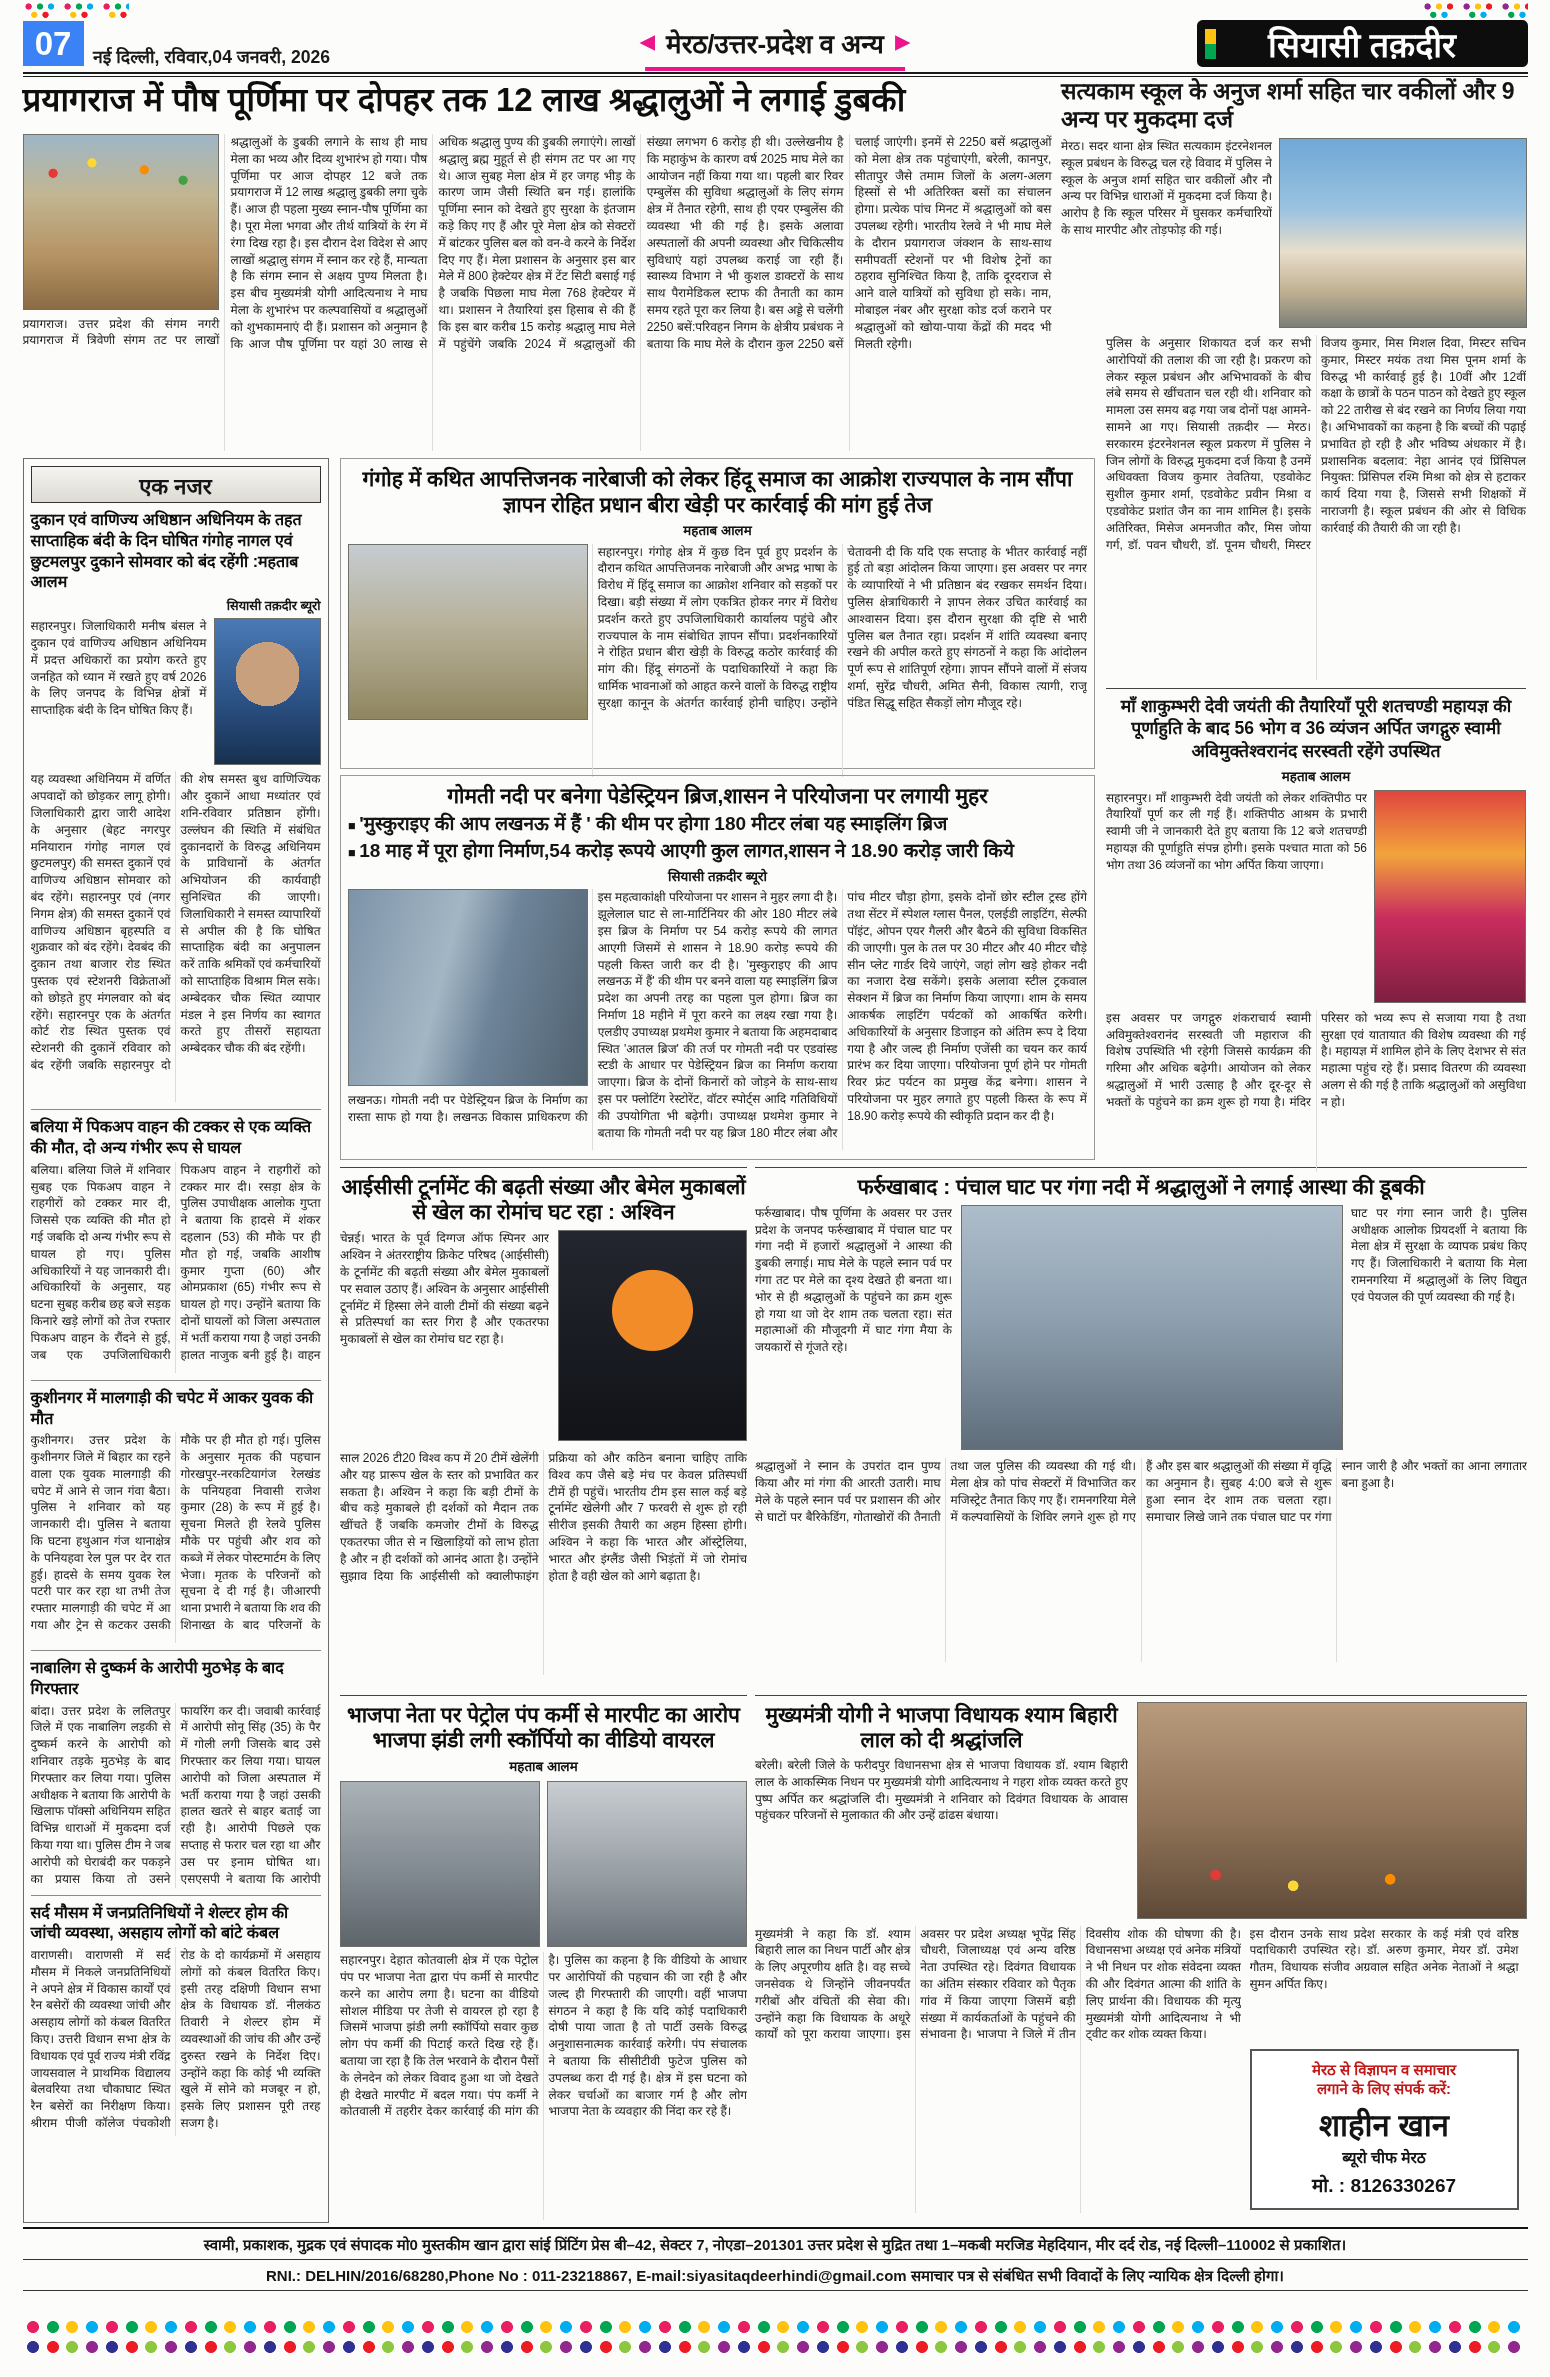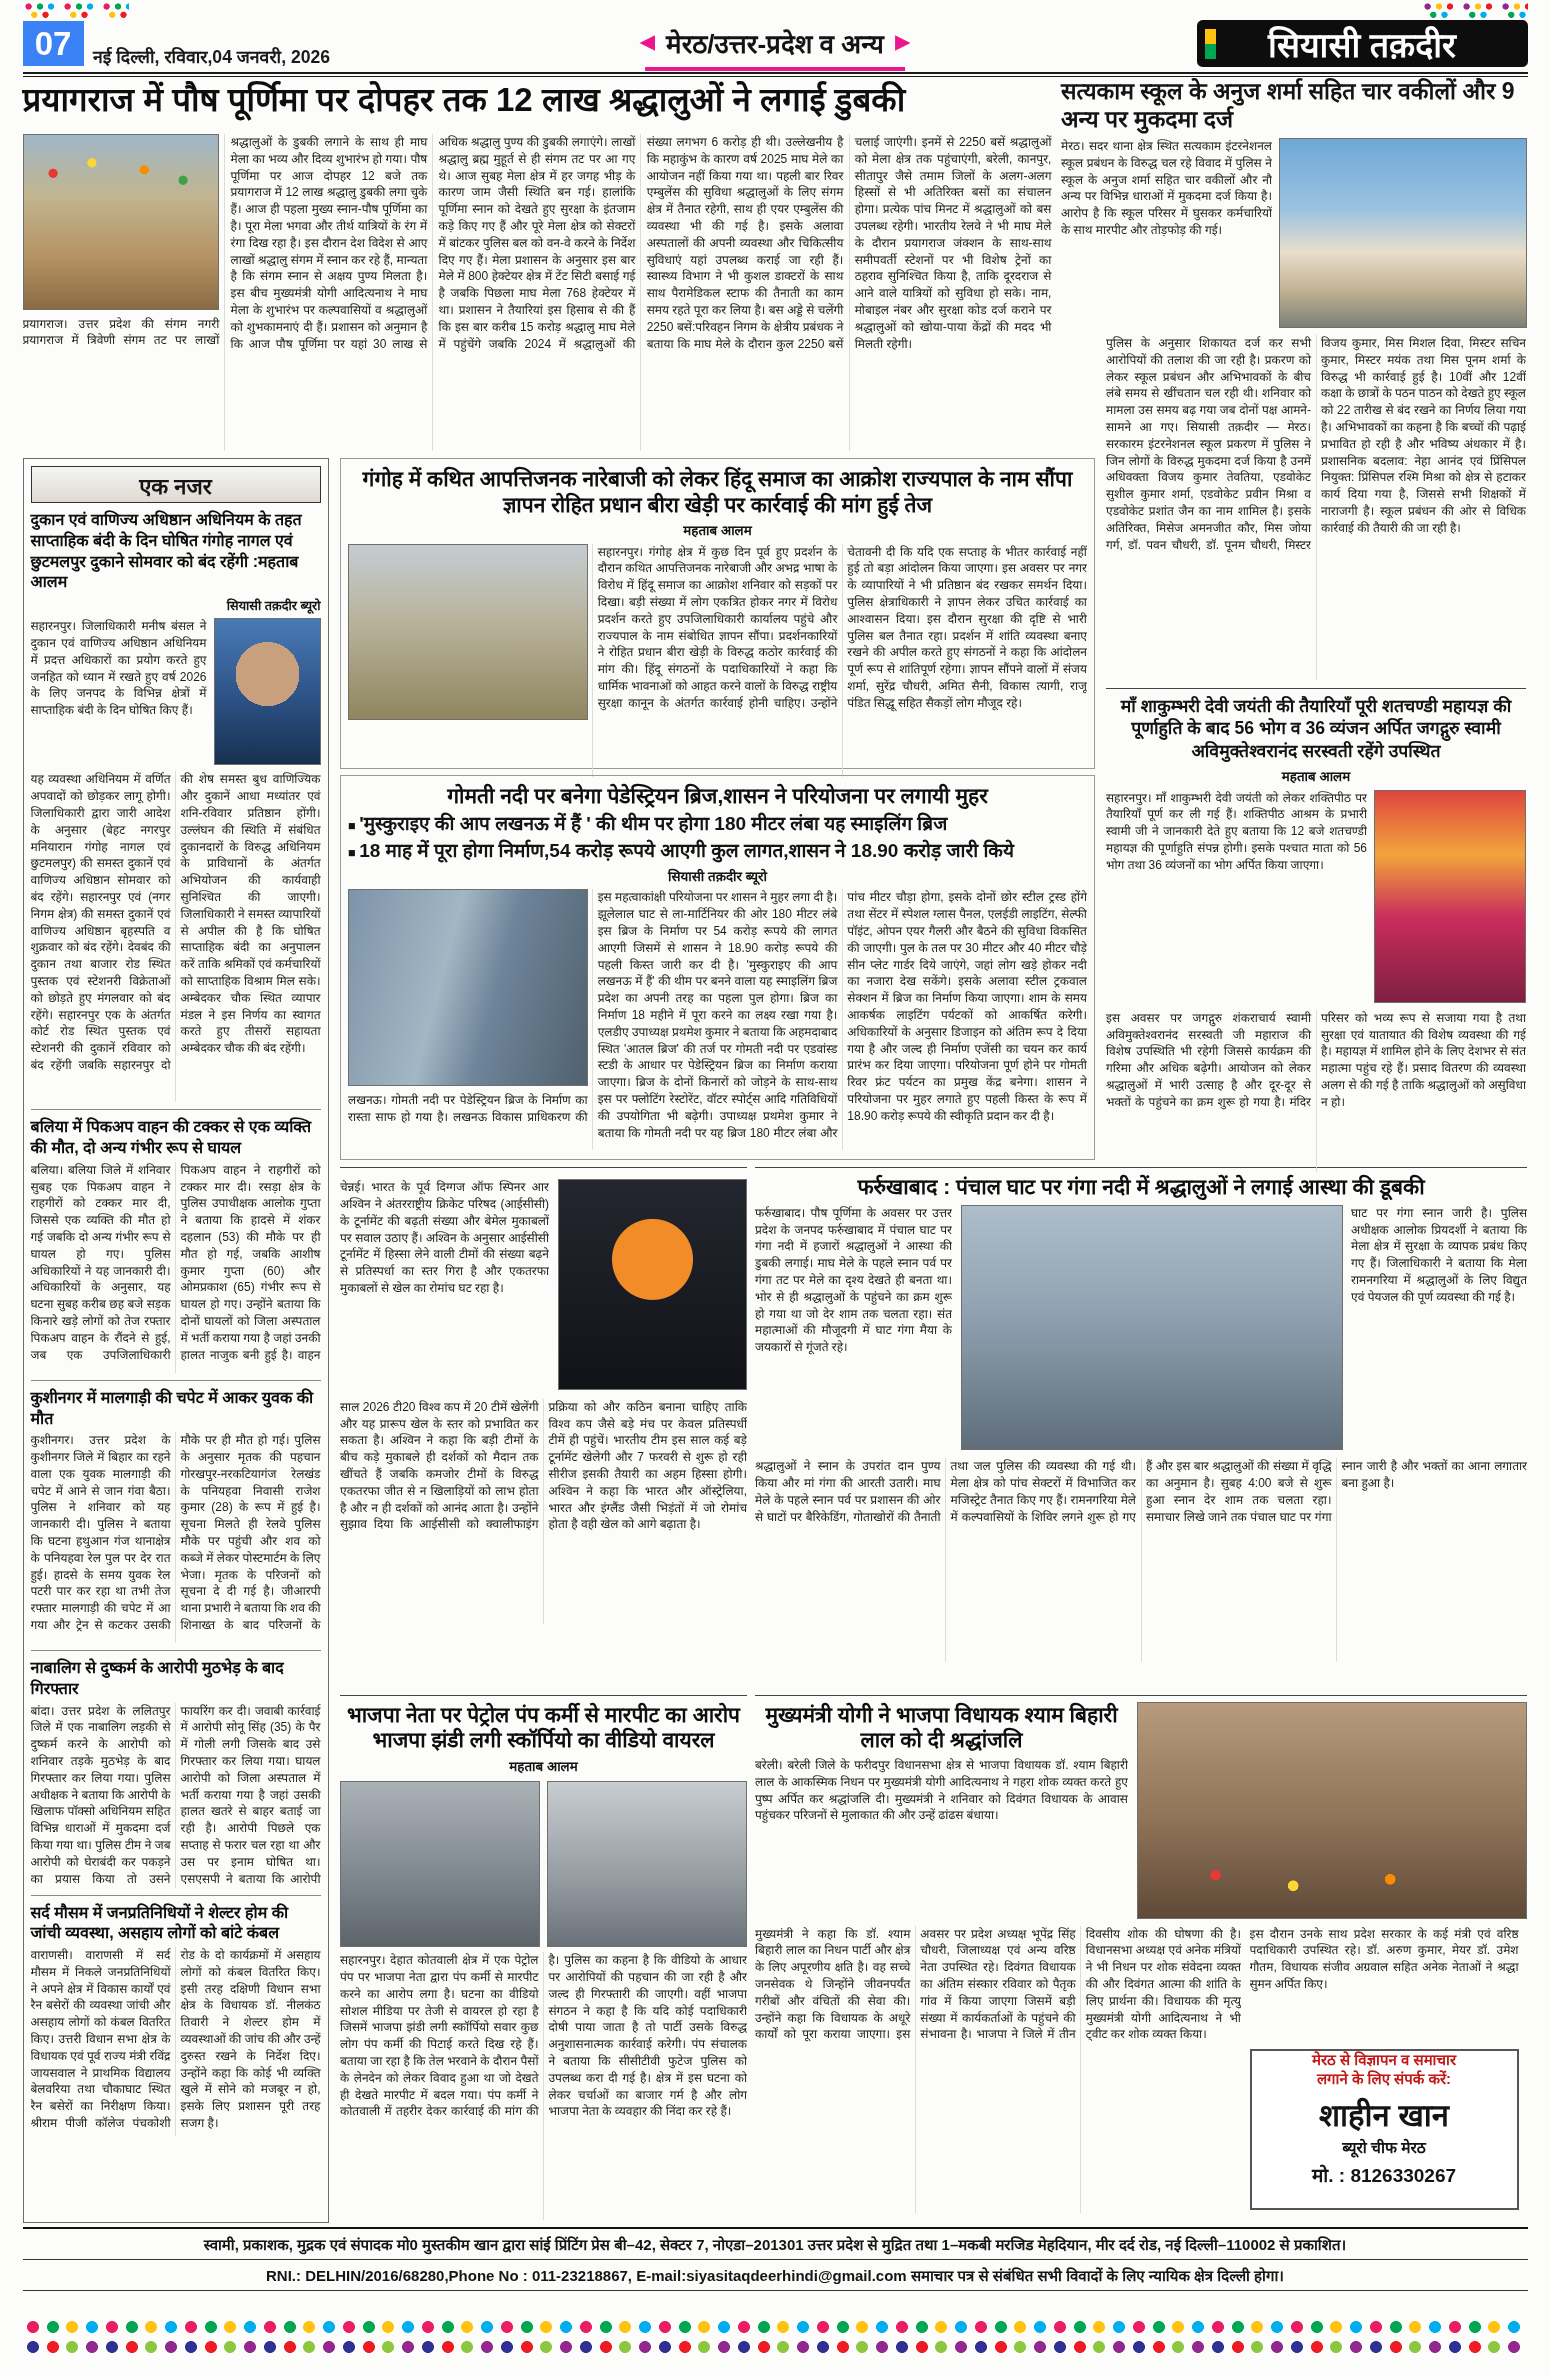--- a/index.html
+++ b/index.html
@@ -134,21 +134,21 @@
   #bjp-body{height:268px;}
   #yogi{position:absolute;left:755px;top:1695px;width:772px;height:527px;}
   #yogi-row1{display:flex;gap:8.5px;}
   #yogi-row1 .left{width:373px;}
   #yogi-row1 .left .txt{height:128px;margin-top:4.2px;}
   #yogi-row1 .photo{flex:1;height:217px;}
   #yogi-row2{display:flex;gap:8.5px;margin-top:7px;}
   #yogi-row2 .txt-b{width:486px;height:287px;}
   #yogi-right{width:269px;display:flex;flex-direction:column;gap:5.6px;}
   #yogi-right .txt-r{height:118px;}
-  #adbox{border:2.1px solid #555;height:161px;display:flex;flex-direction:column;align-items:center;text-align:center;background:#fff;}
+  #adbox{border:2.1px solid #555;height:161px;display:flex;flex-direction:column;align-items:center;justify-content:center;text-align:center;background:#fff;}
   #adbox .ad-red{color:#c21818;font-size:15px;font-weight:bold;line-height:1.25;}
   #adbox .ad-name{font-size:31px;font-weight:bold;margin:4.2px 0 1.4px;}
   #adbox .ad-role{font-size:15.5px;font-weight:bold;}
   #adbox .ad-phone{font-size:19px;font-weight:bold;margin-top:4.2px;}
 
   
   #shakumbhari{position:absolute;left:1106px;top:688px;width:420px;height:472px;}
   #shk-headline{font-size:17.6px;font-weight:bold;line-height:1.3;text-align:center;}
   #shk-row{display:flex;gap:7px;margin-top:4.2px;}
   #shk-row .txt{width:261px;height:216px;}
@@ -228,20 +228,21 @@
     <div class="bullet">'मुस्कुराइए की आप लखनऊ में हैं ' की थीम पर होगा 180 मीटर लंबा यह स्माइलिंग ब्रिज</div>
     <div class="bullet">18 माह में पूरा होगा निर्माण,54 करोड़ रूपये आएगी कुल लागत,शासन ने 18.90 करोड़ जारी किये</div>
     <div class="byline">सियासी तक़दीर ब्यूरो</div>
     <div id="bridge-body" class="body-text cols-3">
       <div class="photo bridge-photo"></div>
       <span>लखनऊ। गोमती नदी पर पेडेस्ट्रियन ब्रिज के निर्माण का रास्ता साफ हो गया है। लखनऊ विकास प्राधिकरण की इस महत्वाकांक्षी परियोजना पर शासन ने मुहर लगा दी है। झूलेलाल घाट से ला-मार्टिनियर की ओर 180 मीटर लंबे इस ब्रिज के निर्माण पर 54 करोड़ रूपये की लागत आएगी जिसमें से शासन ने 18.90 करोड़ रूपये की पहली किस्त जारी कर दी है। 'मुस्कुराइए की आप लखनऊ में हैं' की थीम पर बनने वाला यह स्माइलिंग ब्रिज प्रदेश का अपनी तरह का पहला पुल होगा। ब्रिज का निर्माण 18 महीने में पूरा करने का लक्ष्य रखा गया है। एलडीए उपाध्यक्ष प्रथमेश कुमार ने बताया कि अहमदाबाद स्थित 'आतल ब्रिज' की तर्ज पर गोमती नदी पर एडवांस्ड स्टडी के आधार पर पेडेस्ट्रियन ब्रिज का निर्माण कराया जाएगा। ब्रिज के दोनों किनारों को जोड़ने के साथ-साथ इस पर फ्लोटिंग रेस्टोरेंट, वॉटर स्पोर्ट्स आदि गतिविधियों की उपयोगिता भी बढ़ेगी। उपाध्यक्ष प्रथमेश कुमार ने बताया कि गोमती नदी पर यह ब्रिज 180 मीटर लंबा और पांच मीटर चौड़ा होगा, इसके दोनों छोर स्टील ट्रस्ड होंगे तथा सेंटर में स्पेशल ग्लास पैनल,  एलईडी लाइटिंग, सेल्फी पॉइंट, ओपन एयर गैलरी और बैठने की सुविधा विकसित की जाएगी। पुल के तल पर 30 मीटर और 40 मीटर चौड़े सीन प्लेट गार्डर दिये जाएंगे, जहां लोग खड़े होकर नदी का नजारा देख सकेंगे। इसके अलावा स्टील ट्रकवाल सेक्शन में ब्रिज का निर्माण किया जाएगा। शाम के समय आकर्षक लाइटिंग पर्यटकों को आकर्षित करेगी। अधिकारियों के अनुसार डिजाइन को अंतिम रूप दे दिया गया है और जल्द ही निर्माण एजेंसी का चयन कर कार्य प्रारंभ कर दिया जाएगा। परियोजना पूर्ण होने पर गोमती रिवर फ्रंट पर्यटन का प्रमुख केंद्र बनेगा। शासन ने परियोजना पर मुहर लगाते हुए पहली किस्त के रूप में 18.90 करोड़ रूपये की स्वीकृति प्रदान कर दी है।</span>
     </div>
   </div>
 
   <div id="icc" class="ruled">
+    <div class="h-mid">आईसीसी टूर्नामेंट की बढ़ती संख्या और बेमेल मुकाबलों से खेल का रोमांच घट रहा : अश्विन</div>
     <div id="icc-row">
       <div class="txt body-text">चेन्नई। भारत के पूर्व दिग्गज ऑफ स्पिनर आर अश्विन ने अंतरराष्ट्रीय क्रिकेट परिषद (आईसीसी) के टूर्नामेंट की बढ़ती संख्या और बेमेल मुकाबलों पर सवाल उठाए हैं। अश्विन के अनुसार आईसीसी टूर्नामेंट में हिस्सा लेने वाली टीमों की संख्या बढ़ने से प्रतिस्पर्धा का स्तर गिरा है और एकतरफा मुकाबलों से खेल का रोमांच घट रहा है।</div>
       <div class="photo cricket-photo"></div>
     </div>
     <div id="icc-rest" class="body-text cols-2">साल 2026 टी20 विश्व कप में 20 टीमें खेलेंगी और यह प्रारूप खेल के स्तर को प्रभावित कर सकता है। अश्विन ने कहा कि बड़ी टीमों के बीच कड़े मुकाबले ही दर्शकों को मैदान तक खींचते हैं जबकि कमजोर टीमों के विरुद्ध एकतरफा जीत से न खिलाड़ियों को लाभ होता है और न ही दर्शकों को आनंद आता है। उन्होंने सुझाव दिया कि आईसीसी को क्वालीफाइंग प्रक्रिया को और कठिन बनाना चाहिए ताकि विश्व कप जैसे बड़े मंच पर केवल प्रतिस्पर्धी टीमें ही पहुंचें। भारतीय टीम इस साल कई बड़े टूर्नामेंट खेलेगी और 7 फरवरी से शुरू हो रही सीरीज इसकी तैयारी का अहम हिस्सा होगी। अश्विन ने कहा कि भारत और ऑस्ट्रेलिया, भारत और इंग्लैंड जैसी भिड़ंतों में जो रोमांच होता है वही खेल को आगे बढ़ाता है।</div>
   </div>
 
   <div id="farrukhabad" class="ruled">
     <div class="h-mid">फर्रुखाबाद : पंचाल घाट पर गंगा नदी में श्रद्धालुओं ने लगाई आस्था की डूबकी</div>
     <div id="fbd-row">

